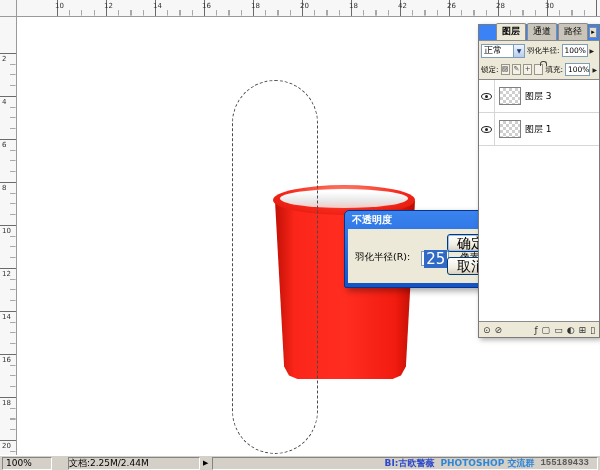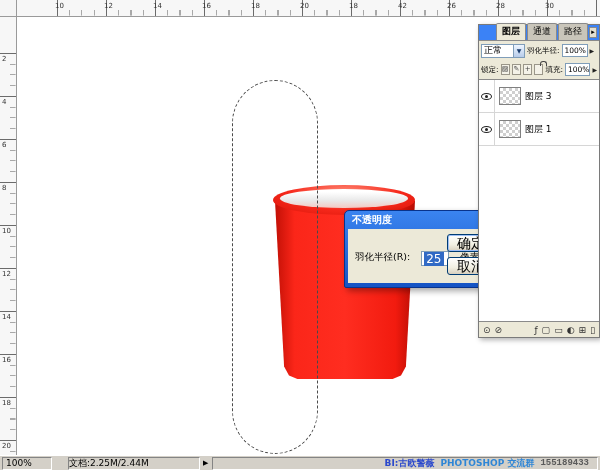--- a/index.html
+++ b/index.html
@@ -53,21 +53,21 @@
     border-radius:5px 5px 2px 2px; padding:0 3px 3px; box-shadow:3px 3px 6px rgba(0,0,0,.35); }
   #dialog-titlebar { height:18px; display:flex; align-items:center; justify-content:space-between;
     color:#fff; font-size:10px; font-weight:bold; padding:0 2px 0 4px; }
   .close-btn { width:15px; height:13px; border:1px solid #fff; border-radius:2px;
     background:linear-gradient(180deg,#f59175,#dd3915 50%,#b22507); color:#fff; font-size:9px;
     line-height:11px; text-align:center; font-weight:bold; }
   #dialog-body { position:relative; height:54px; background:#ece9d8; font-size:9.5px; color:#000; }
   .radius-row { position:absolute; left:7px; top:22px; display:flex; align-items:flex-start; gap:11px; white-space:nowrap; }
   .feather-input { width:28px; height:15px; background:#fff; border:1px solid #7f9db9;
     display:inline-flex; align-items:center; padding-left:2px; }
-  .feather-input .sel { background:#316ac5; color:#fff; font-size:12px; padding:0 2px; }
+  .feather-input .sel { background:#316ac5; color:#fff; font-size:15px; padding:0 2px; }
   .xp-btn { position:absolute; right:5px; width:48px; height:18px; font-size:14px;
     background:linear-gradient(180deg,#ffffff,#f1efe2 60%,#d8d0bf); border:1px solid #003c74;
     border-radius:3px; text-align:center; line-height:16px; }
   .btn-ok { top:5px; box-shadow:inset 0 0 0 1px #9ebef5; }
   .btn-cancel { top:28px; }
 
   
   #panel { position:absolute; left:478px; top:24px; width:122px; height:314px; z-index:20;
     background:#ece9d8; border:1px solid #7a7a7a; box-shadow:2px 2px 5px rgba(0,0,0,.3);
     display:flex; flex-direction:column; font-size:9px; color:#000; }

